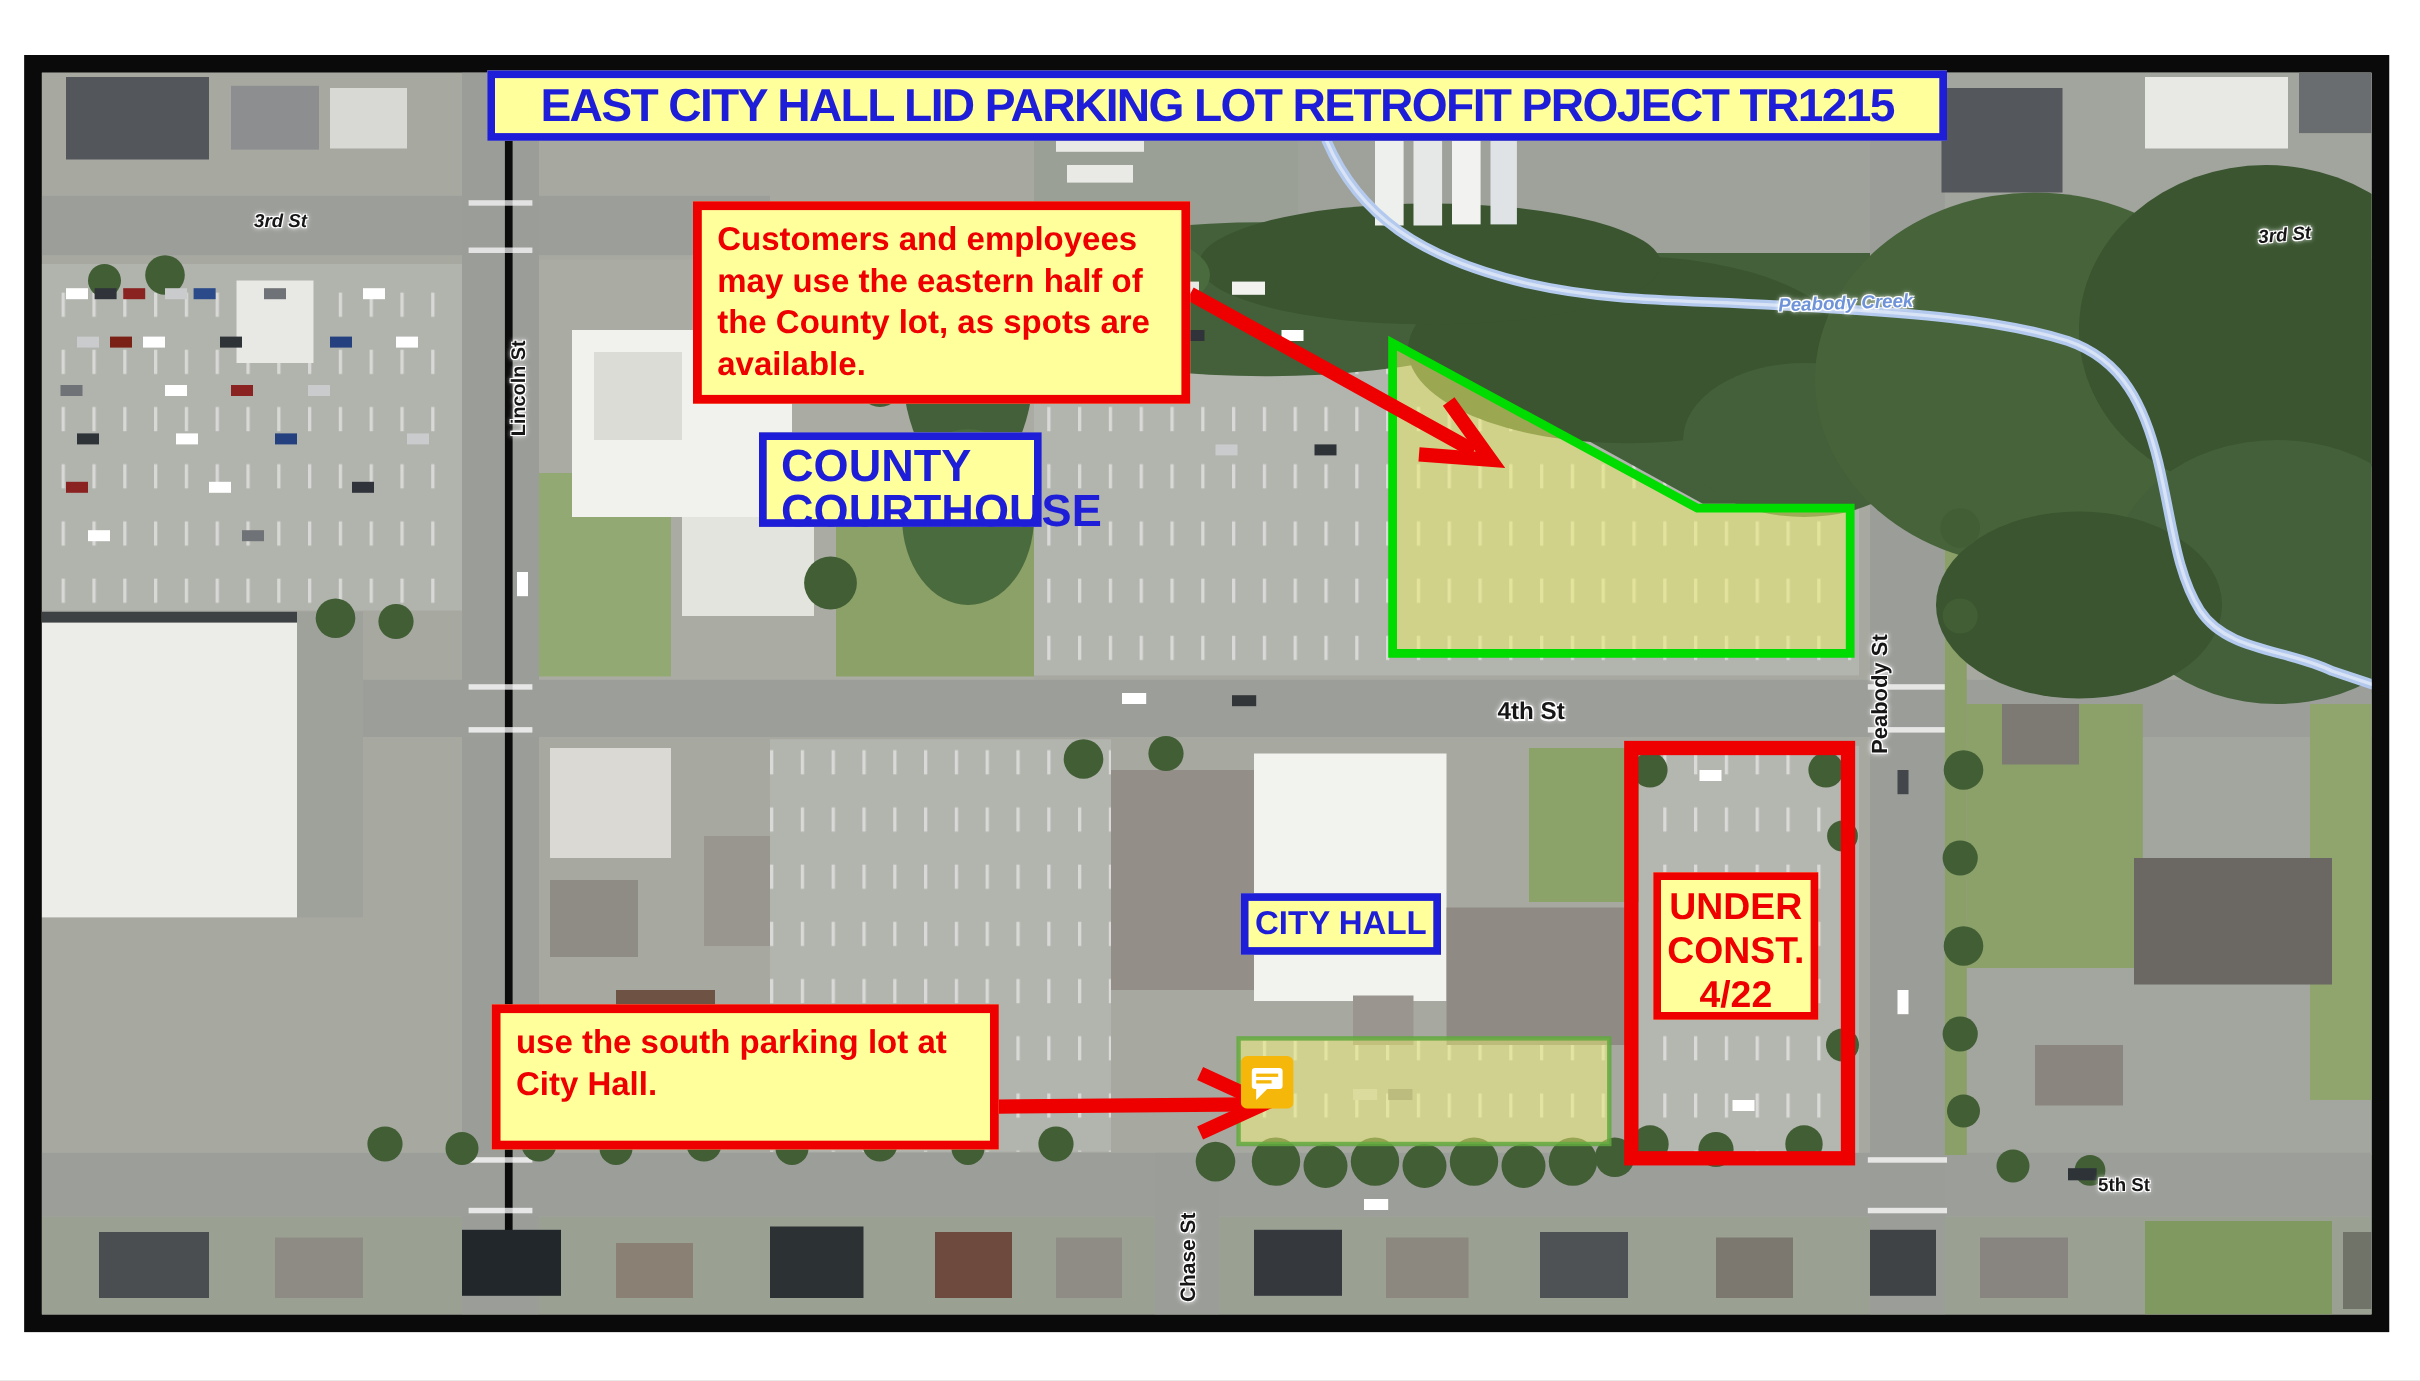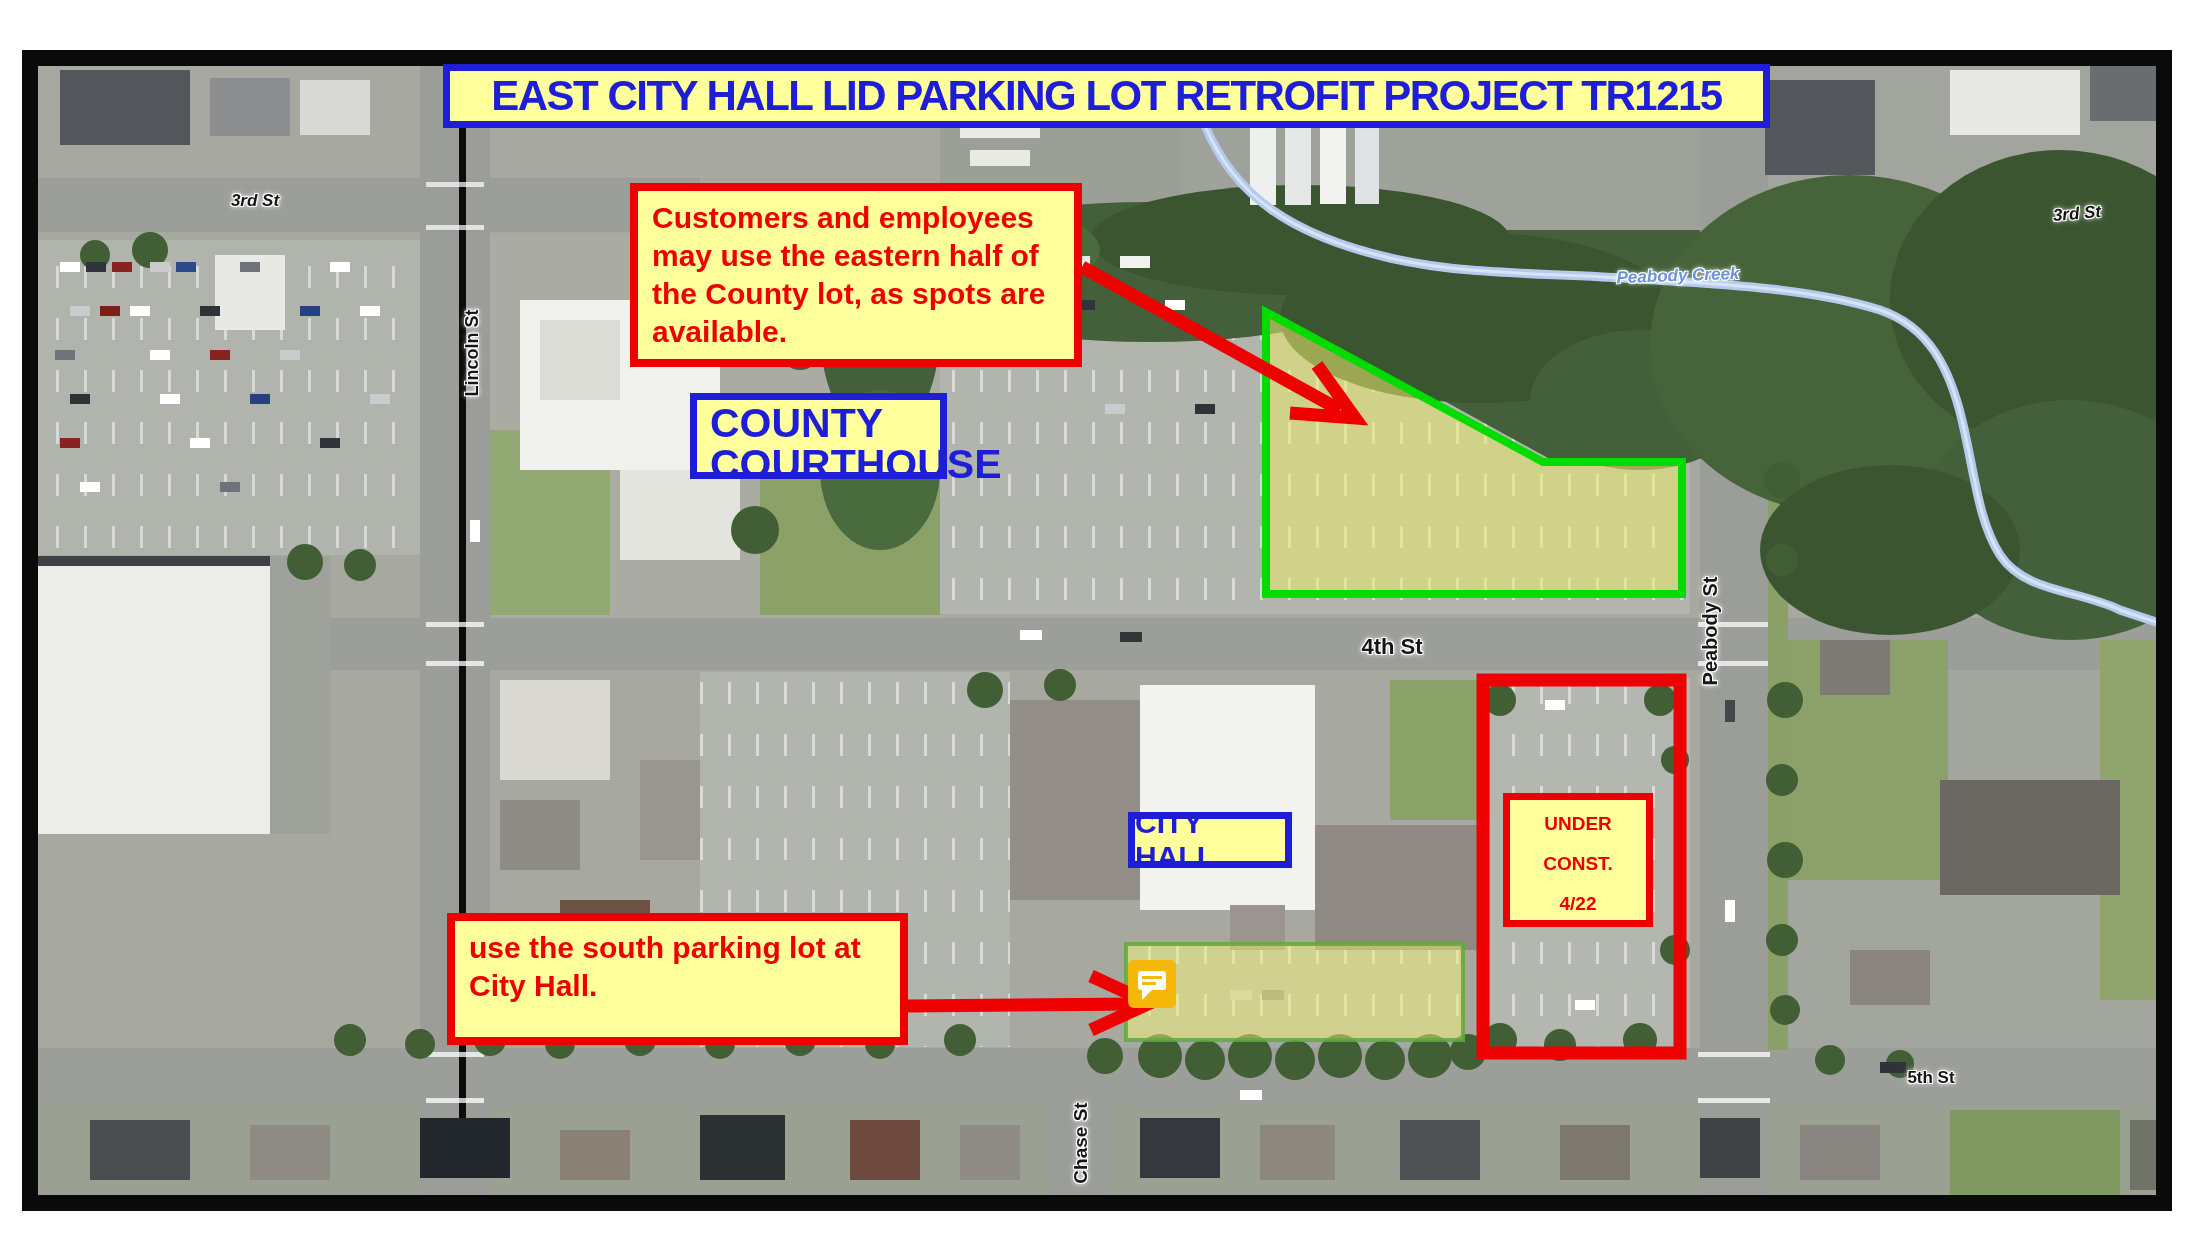--- a/index.html
+++ b/index.html
@@ -291,25 +291,25 @@
 <div class="overlay yellow red-border callout red-text" style="left:447px;top:913px;width:461px;height:132px;">
   <div>use the south parking lot at</div>
   <div>City Hall.</div>
 </div>
 
 <div class="overlay yellow blue-border blue-text" style="left:690px;top:393px;width:257px;height:86px;font-weight:bold;font-size:41px;line-height:41px;padding:3px 0 0 13px;">
   <div>COUNTY</div>
   <div>COURTHOUSE</div>
 </div>
 
-<div class="overlay yellow blue-border blue-text" style="left:1128px;top:812px;width:164px;height:56px;font-weight:bold;font-size:30px;display:flex;align-items:center;justify-content:center;">
+<div class="overlay yellow blue-border blue-text" style="left:1128px;top:812px;width:182px;height:56px;font-weight:bold;font-size:30px;display:flex;align-items:center;justify-content:center;">
   <span>CITY HALL</span>
 </div>
 
-<div class="overlay yellow red-text" style="left:1503px;top:793px;width:150px;height:134px;border:7px solid #EE0000;font-weight:bold;font-size:19px;line-height:40px;text-align:center;padding-top:4px;">
+<div class="overlay yellow red-text" style="left:1503px;top:793px;width:150px;height:134px;border:7px solid #EE0000;font-weight:bold;font-size:34px;line-height:40px;text-align:center;padding-top:4px;">
   <div>UNDER</div>
   <div>CONST.</div>
   <div>4/22</div>
 </div>
 
 <div class="overlay note-icon">
   <svg width="48" height="48" viewBox="0 0 48 48">
     <rect x="0" y="0" width="48" height="48" rx="6" fill="#F5B70A"></rect>
     <rect x="10" y="11" width="28" height="19" rx="3" fill="#ffffff"></rect>
     <rect x="14" y="16" width="20" height="3" fill="#F5B70A"></rect>

